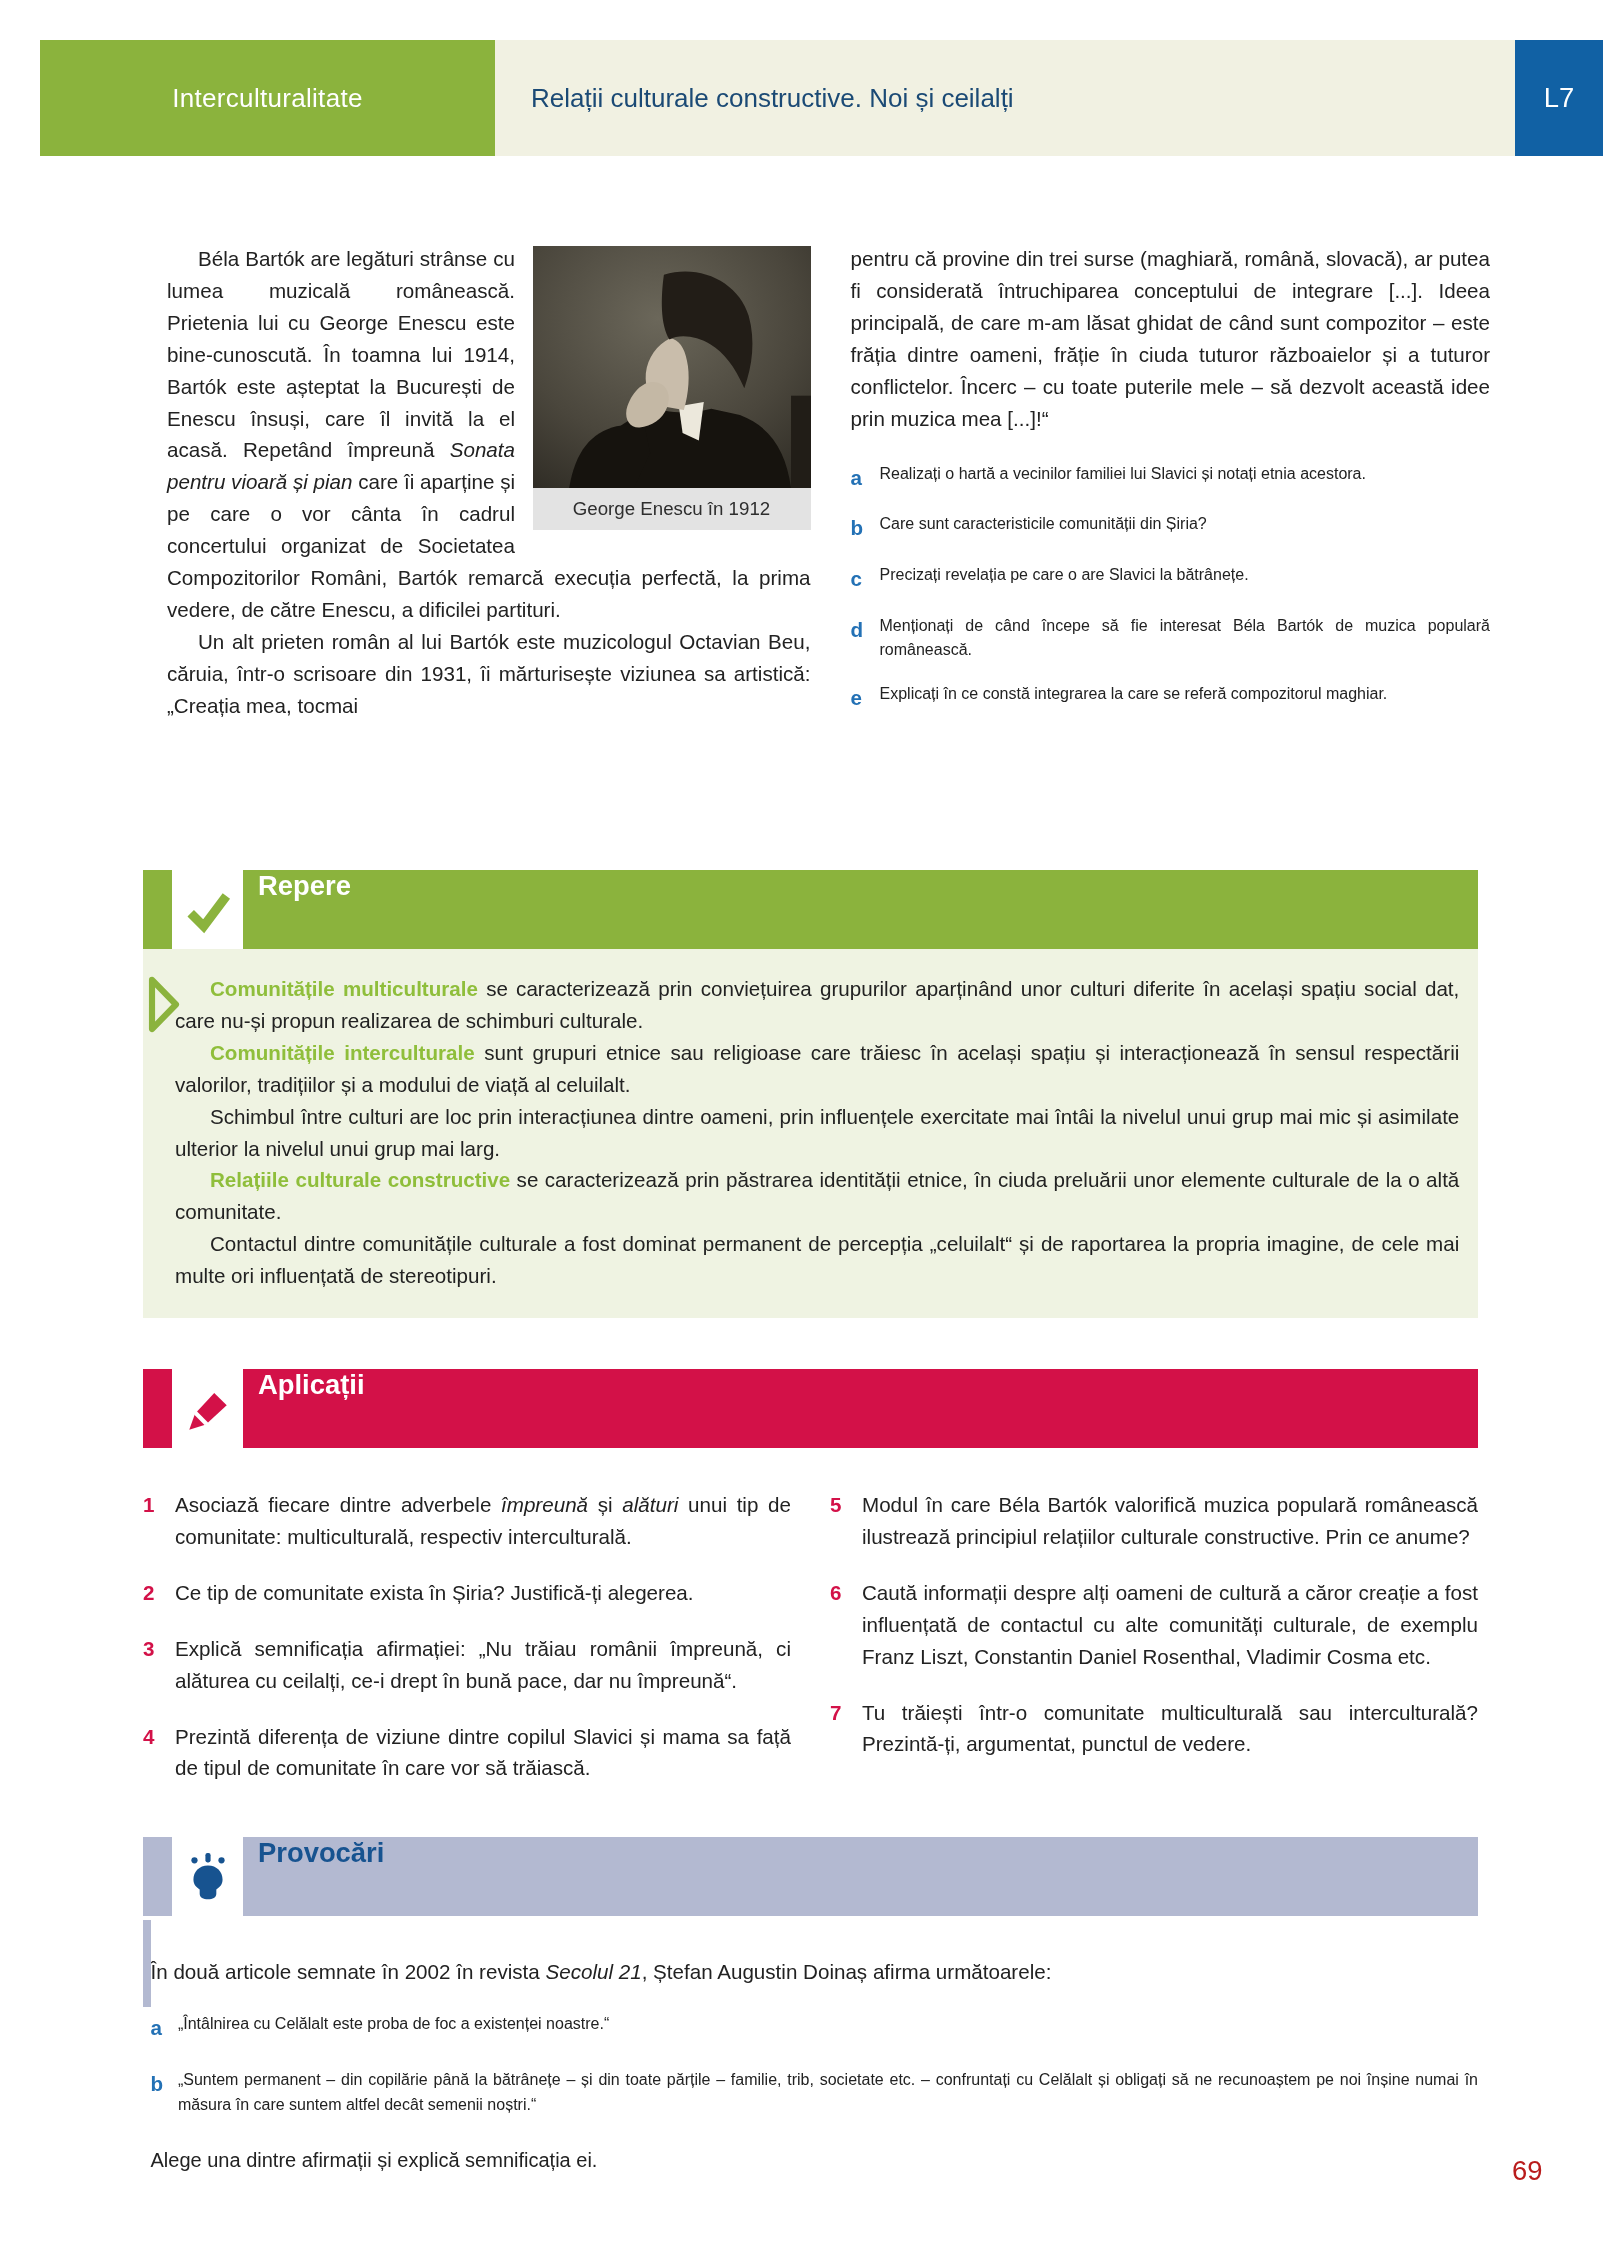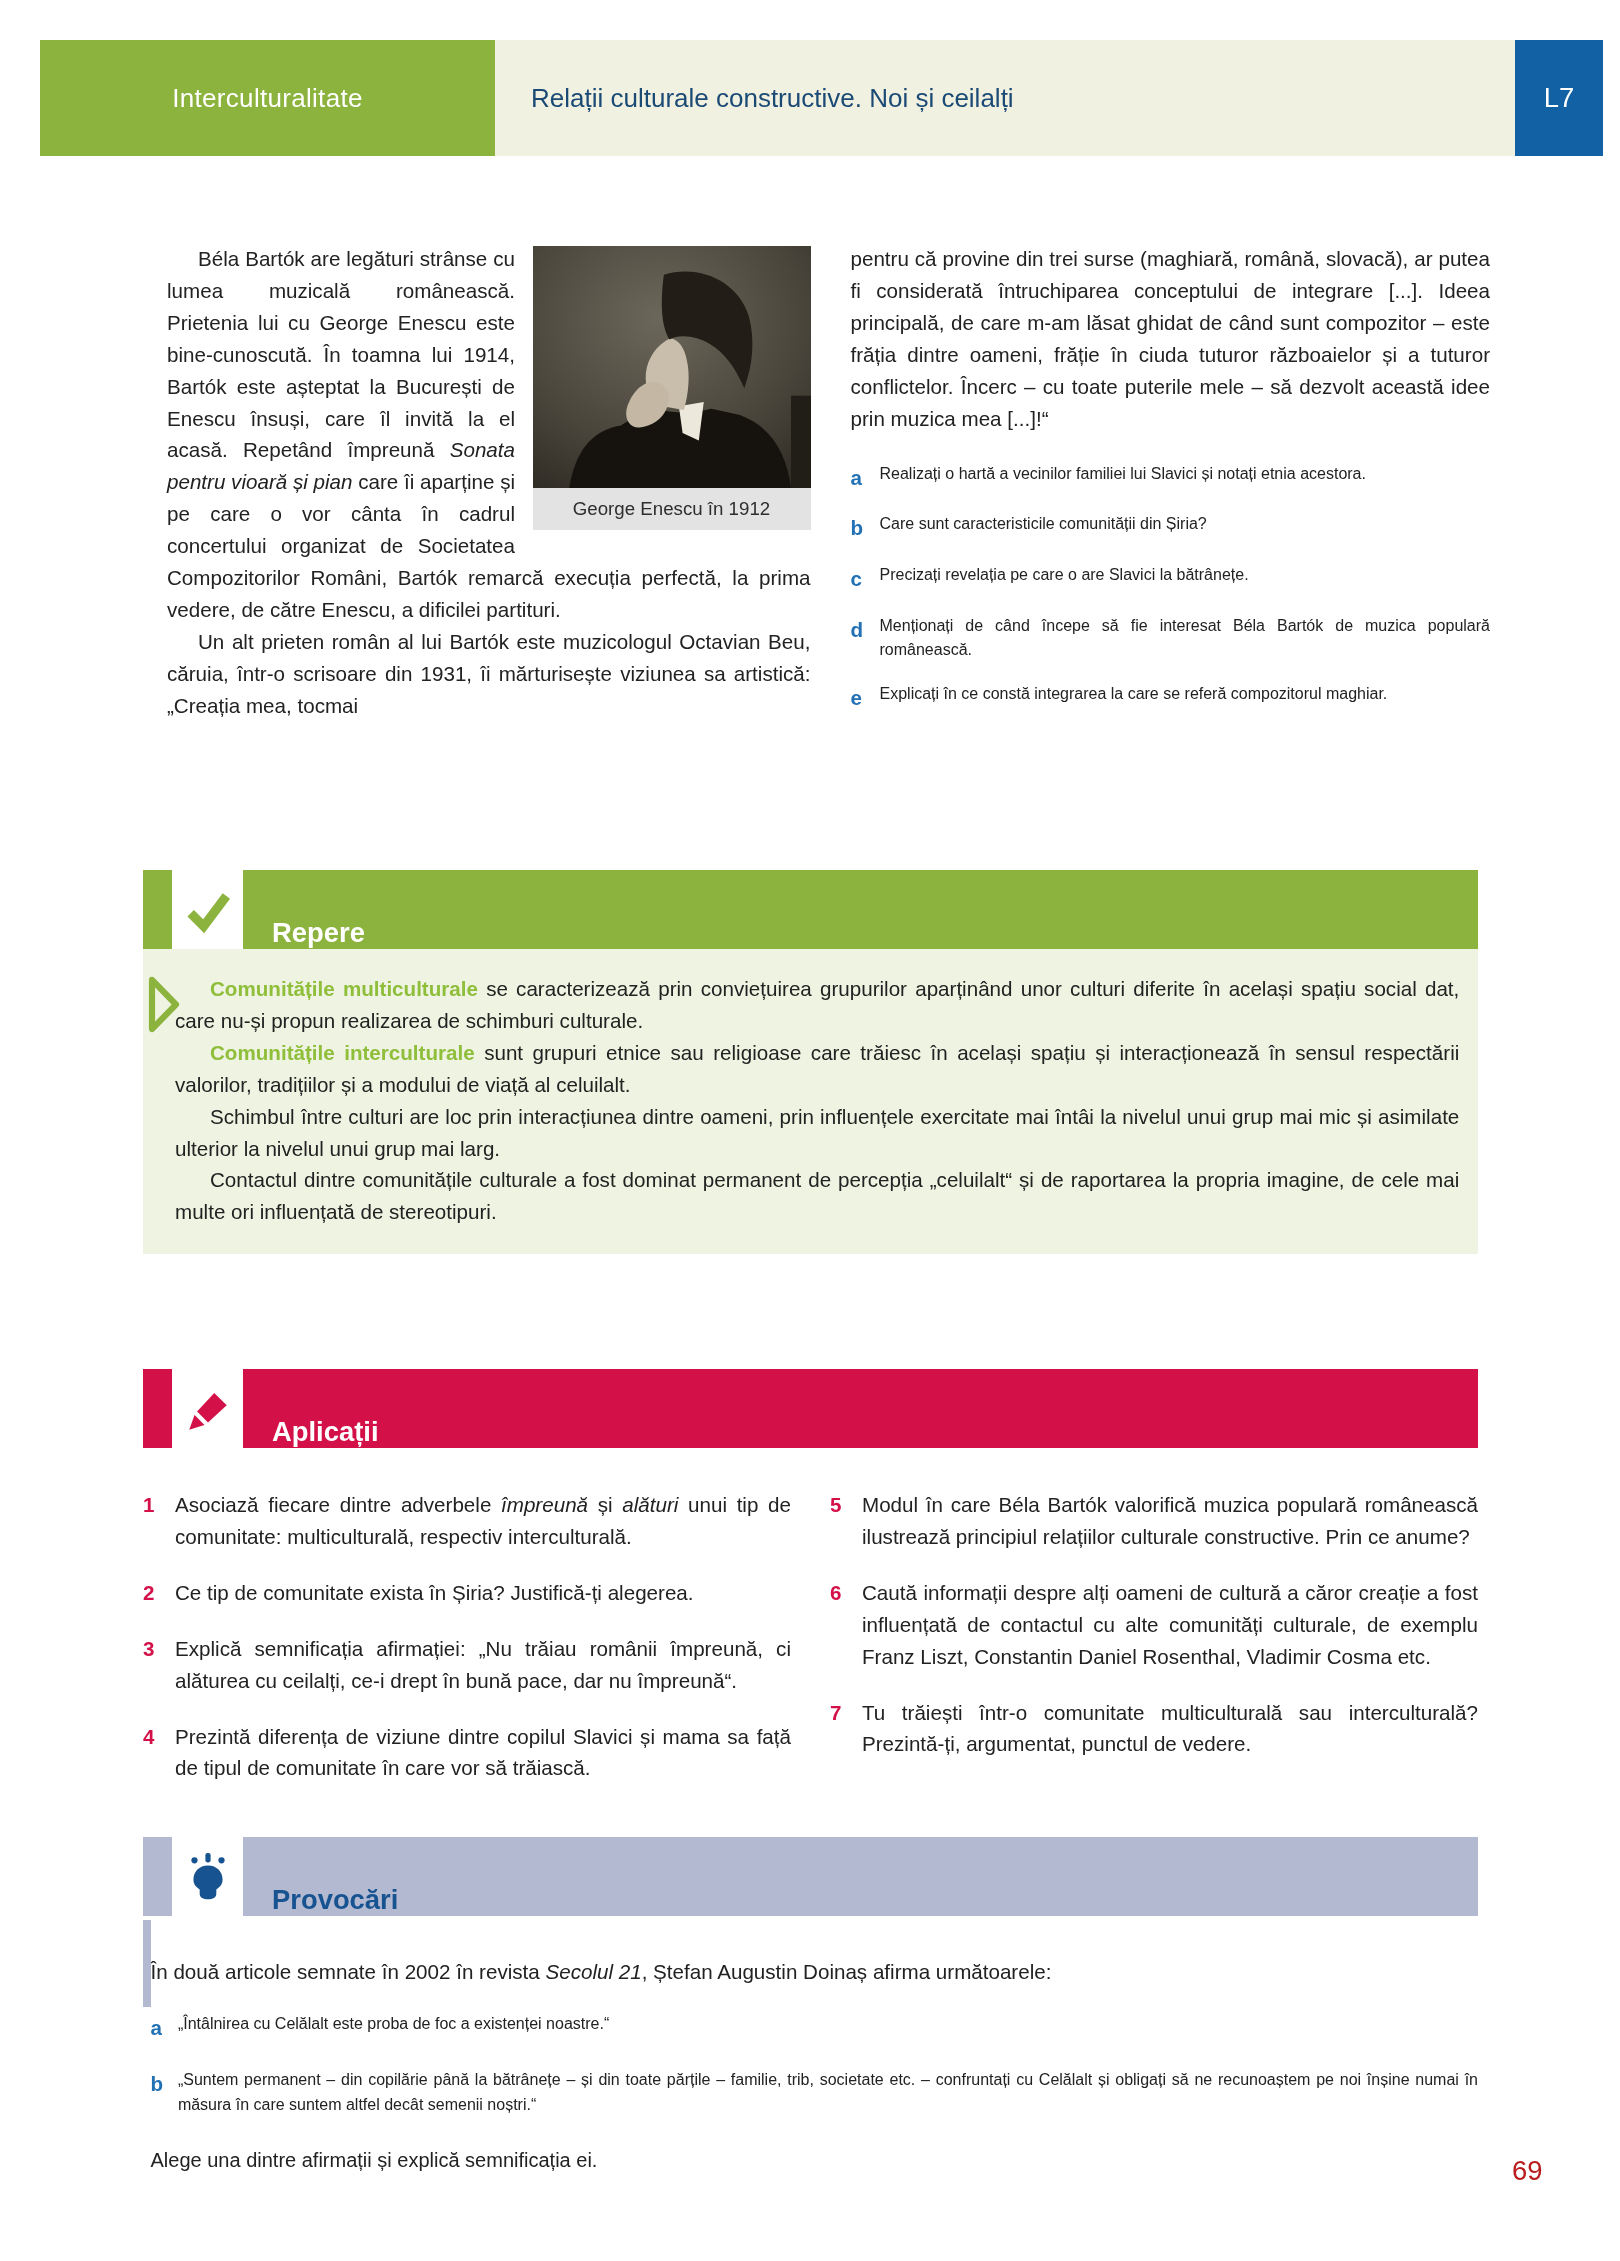--- a/index.html
+++ b/index.html
@@ -63,22 +63,22 @@
   .t-text { flex: 1; text-align: justify; font-size: 16px; line-height: 1.55; }
   
   .sec { position: absolute; left: 143px; width: 1335px; }
   .sec-head { display: flex; height: 79px; }
   .sec-head .sq { flex: 0 0 29px; }
   .sec-head .icon-box {
     flex: 0 0 71px; background: #ffffff;
     display: flex; align-items: center; justify-content: center;
   }
   .sec-head .bar {
-    flex: 1; display: flex; align-items: flex-end;
-    padding-left: 29px; color: #ffffff; font-size: 27.4px; font-weight: 700;
+    flex: 1; display: flex; align-items: flex-start;
+    padding-left: 15px; color: #ffffff; font-size: 27.4px; font-weight: 700;
   }
   .repere   .sq, .repere   .bar { background: #8bb33d; }
   .aplicatii .sq, .aplicatii .bar { background: #d31148; }
   .provocari .sq, .provocari .bar { background: #b3b9d1; }
   .provocari .bar { color: #175390; }
   
   .repere { top: 870px; }
   .repere-body {
     background: #eff3e2;
     padding: 24px 18.7px 26px 32px;
@@ -190,20 +190,21 @@
     </div>
     <div class="repere-body">
       <div class="tri-icon">
         <svg width="34" height="59" viewBox="0 0 55 96">
             <path d="M8 8 L47 48 L8 88 Z" fill="none" stroke="#8bb33d" stroke-width="10" stroke-linejoin="round"></path>
           </svg>
       </div>
       <p><span class="lead">Comunitățile multiculturale</span><span> se caracterizează prin conviețuirea grupurilor aparținând unor culturi diferite în același spațiu social dat, care nu-și propun realizarea de schimburi culturale.</span></p>
       <p><span class="lead">Comunitățile interculturale</span><span> sunt grupuri etnice sau religioase care trăiesc în același spațiu și interacționează în sensul respectării valorilor, tradițiilor și a modului de viață al celuilalt.</span></p>
       <p><span>Schimbul între culturi are loc prin interacțiunea dintre oameni, prin influențele exercitate mai întâi la nivelul unui grup mai mic și asimilate ulterior la nivelul unui grup mai larg.</span></p>
+      <p><span class="lead">Relațiile culturale constructive</span><span> se caracterizează prin păstrarea identității etnice, în ciuda preluării unor elemente culturale de la o altă comunitate.</span></p>
       <p><span>Contactul dintre comunitățile culturale a fost dominat permanent de percepția „celuilalt“ și de raportarea la propria imagine, de cele mai multe ori influențată de stereotipuri.</span></p>
     </div>
   </section>
 
   <section class="sec aplicatii">
     <div class="sec-head">
       <div class="sq"></div>
       <div class="icon-box">
         <svg width="52" height="52" viewBox="0 0 100 100">
           <polygon points="14,90 25,59 46,80" fill="#d31148"></polygon>

